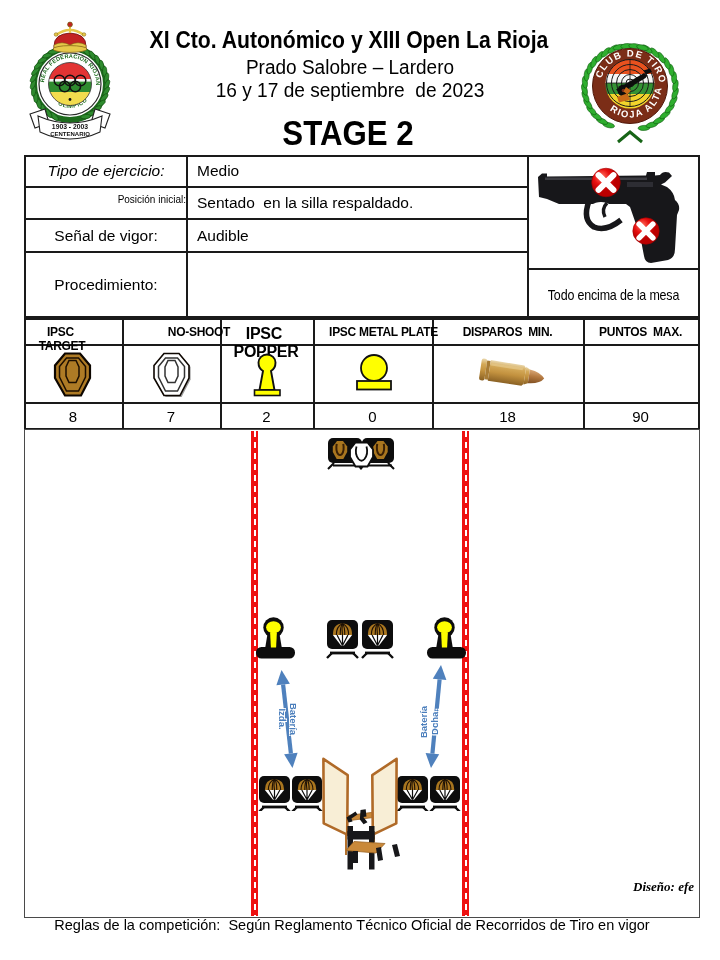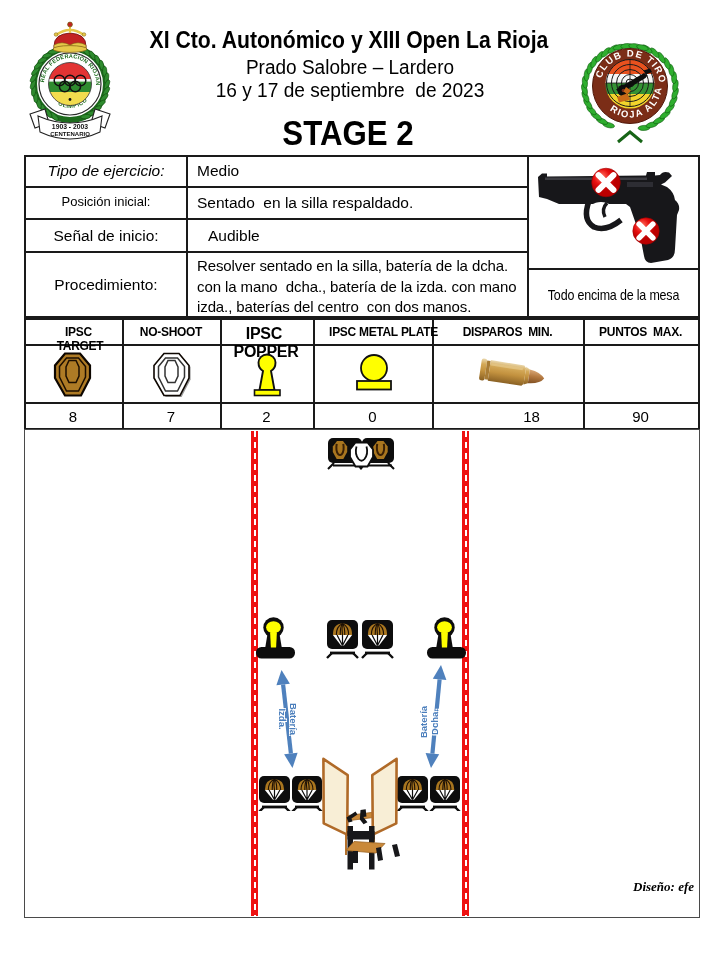--- a/index.html
+++ b/index.html
@@ -172,28 +172,27 @@
 <div class="hl" style="left:527px;top:268px;width:173px;"></div>
 <div class="hl" style="left:24px;top:316px;width:676px;"></div>
 <div class="vl" style="left:24px;top:155px;height:163px;"></div>
 <div class="vl" style="left:186px;top:155px;height:161px;"></div>
 <div class="vl" style="left:527px;top:155px;height:161px;"></div>
 <div class="vl" style="left:698px;top:155px;height:163px;"></div>
 
 <div class="abs ctr" style="left:26px;top:162px;width:160px;font-size:15.5px;font-style:italic;">Tipo de ejercicio:</div>
 <div class="abs" style="left:197px;top:162px;font-size:15.5px;">Medio</div>
 
-<div class="abs ctr" style="left:26px;top:194px;width:160px;font-size:13px;">Posición inicial:</div>
+<div class="abs ctr" style="left:26px;top:194px;width:160px;font-size:10px;text-align:right;">Posición inicial:</div>
 <div class="abs" style="left:197px;top:194px;font-size:15.5px;text-align:center;">Sentado&nbsp; en la silla respaldado.</div>
 
-<div class="abs ctr" style="left:26px;top:227px;width:160px;font-size:15.5px;">Señal de inicio:</div>
-<div class="abs" style="left:208px;top:227px;font-size:15.5px;">Audible</div>
+<div class="abs ctr" style="left:26px;top:227px;width:160px;font-size:15.5px;">Señal de vigor:</div>
+<div class="abs" style="left:197px;top:227px;font-size:15.5px;">Audible</div>
 
 <div class="abs ctr" style="left:26px;top:276px;width:160px;font-size:15.5px;">Procedimiento:</div>
-<div class="abs" style="left:197px;top:256px;width:340px;font-size:15px;line-height:20.5px;letter-spacing:-0.1px;white-space:nowrap;">Resolver sentado en la silla, batería de la dcha.<br>con la mano&nbsp; dcha., batería de la izda. con mano<br>izda., baterías del centro&nbsp; con dos manos.</div>
 
 <svg class="abs" style="left:529px;top:157px;" width="168" height="111" viewBox="0 0 168 111">
       <defs>
         <radialGradient id="xg" cx="35%" cy="30%">
           <stop offset="0%" stop-color="#ff7a66"></stop>
           <stop offset="55%" stop-color="#e81010"></stop>
           <stop offset="100%" stop-color="#bb0000"></stop>
         </radialGradient>
       </defs>
       <path fill="#17171a" d="M9 20 L13 16.5 L18 16.5 L18 19.5 L117 18.5 L118 15 L126 15 L126 18.5 L131 18 Q134 13.5 140 15.5 L143 19 L136 25.5 L132 27.5 L138 30 Q145 35 146 43 Q151 47 150 53 L148 58 L146 92 Q146 101 139 103 L122 106 Q116 106 115 99 Q113 85 108 70 L101 50 L97 47 L30 47 L18 42 L10 40 Z"></path>
@@ -215,22 +214,22 @@
 <div class="hl" style="left:24px;top:402px;width:676px;"></div>
 <div class="hl" style="left:24px;top:428px;width:676px;"></div>
 <div class="vl" style="left:24px;top:318px;height:112px;"></div>
 <div class="vl" style="left:122px;top:318px;height:112px;"></div>
 <div class="vl" style="left:220px;top:318px;height:112px;"></div>
 <div class="vl" style="left:313px;top:318px;height:112px;"></div>
 <div class="vl" style="left:432px;top:318px;height:112px;"></div>
 <div class="vl" style="left:583px;top:318px;height:112px;"></div>
 <div class="vl" style="left:698px;top:318px;height:112px;"></div>
 
-<div class="abs ctr" style="left:24px;top:325px;width:76px;font-size:12px;font-weight:bold;letter-spacing:-0.3px;margin-left:18px;">IPSC&nbsp; TARGET</div>
-<div class="abs ctr" style="left:122px;top:325px;width:98px;font-size:12px;font-weight:bold;letter-spacing:-0.3px;">NO-SHOOT</div>
+<div class="abs ctr" style="left:24px;top:325px;width:76px;font-size:12px;font-weight:bold;letter-spacing:-0.3px;">IPSC&nbsp; TARGET</div>
+<div class="abs ctr" style="left:122px;top:325px;width:98px;font-size:12px;font-weight:bold;letter-spacing:-0.3px;padding-left:28px;">NO-SHOOT</div>
 <div class="abs ctr" style="left:220px;top:325px;width:92px;font-size:16px;font-weight:bold;letter-spacing:-0.3px;">IPSC&nbsp; POPPER</div>
 <div class="abs ctr" style="left:313px;top:325px;width:141px;font-size:12px;font-weight:bold;letter-spacing:-0.3px;"><span style="white-space:nowrap;">IPSC&nbsp;METAL&nbsp;PLATE</span></div>
 <div class="abs ctr" style="left:432px;top:325px;width:151px;font-size:12px;font-weight:bold;letter-spacing:-0.3px;">DISPAROS&nbsp; MIN.</div>
 <div class="abs ctr" style="left:583px;top:325px;width:115px;font-size:12px;font-weight:bold;letter-spacing:-0.3px;">PUNTOS&nbsp; MAX.</div>
 
 <svg class="abs" style="left:53px;top:352px;" width="40" height="46" viewBox="0 0 40 46">
       <path d="M12 1.5 L27 1.5 L37 13.5 L37 26 L28 43.5 L12 43.5 L2 26 L2 13.5 Z" fill="#ae7b25" stroke="#0d0600" stroke-width="2.2"></path>
       <path d="M13.5 6 L25.5 6 L32.5 14.5 L32.5 25 L25.5 39 L13.5 39 L6.5 25 L6.5 14.5 Z" fill="none" stroke="#1d0f00" stroke-width="1.5"></path>
       <path d="M16 8.5 L23 8.5 L26 15 L26 24 L23 30.5 L16 30.5 L13 24 L13 15 Z" fill="none" stroke="#1d0f00" stroke-width="1.5"></path>
     </svg>
@@ -273,21 +272,21 @@
         <path d="M55 9.5 L59 11.5 L59 25.5 L55 27.5 Z" fill="url(#bg1)"></path>
         <path d="M59 11.5 Q70 12.5 74.5 18.5 Q71 24.5 59 25.5 Z" fill="url(#bg2)"></path>
         <rect x="20" y="11" width="32" height="2.5" fill="#e3c586" opacity="0.8"></rect>
       </g>
     </svg>
 
 <div class="abs ctr" style="left:24px;top:408px;width:98px;font-size:15px;">8</div>
 <div class="abs ctr" style="left:122px;top:408px;width:98px;font-size:15px;">7</div>
 <div class="abs ctr" style="left:220px;top:408px;width:93px;font-size:15px;">2</div>
 <div class="abs ctr" style="left:313px;top:408px;width:119px;font-size:15px;">0</div>
-<div class="abs ctr" style="left:432px;top:408px;width:151px;font-size:15px;padding-left:24px;">18</div>
+<div class="abs ctr" style="left:432px;top:408px;width:151px;font-size:15px;">18</div>
 <div class="abs ctr" style="left:583px;top:408px;width:115px;font-size:15px;">90</div>
 
 <div class="abs" style="left:24px;top:429px;width:674px;height:487px;border:1.5px solid #4a4a4a;"></div>
 
 <div class="abs" style="left:251px;top:431px;width:7px;height:485px;background:#ee1111;"></div>
 <div class="abs" style="left:254px;top:431px;width:2px;height:485px;background:repeating-linear-gradient(to bottom,#fff 0 6px,rgba(255,255,255,0) 6px 11px);"></div>
 
 <div class="abs" style="left:462px;top:431px;width:7px;height:485px;background:#ee1111;"></div>
 <div class="abs" style="left:465px;top:431px;width:2px;height:485px;background:repeating-linear-gradient(to bottom,#fff 0 6px,rgba(255,255,255,0) 6px 11px);"></div>
 
@@ -407,14 +406,15 @@
       <rect x="51" y="74" width="5.5" height="43.5" fill="#17171a"></rect>
       <rect x="29.5" y="79" width="27" height="8.5" fill="#17171a"></rect>
       <polygon points="28,98.5 36,89.5 67,91.5 58,101" fill="#c9893a" stroke="#9c6423" stroke-width="0.8"></polygon>
       <rect x="35" y="99" width="5" height="12" fill="#17171a"></rect>
       <polygon points="58,96 63,95 65,108 60,109" fill="#17171a"></polygon>
       <polygon points="74,93 79,92 82,104 77,105" fill="#17171a"></polygon>
     </svg>
 
 <div class="abs" style="left:633px;top:879px;width:80px;font-family:'Liberation Serif',serif;font-style:italic;font-weight:bold;font-size:13px;white-space:nowrap;">Diseño: efe</div>
 
+<div class="abs ctr" style="left:0;top:917px;width:704px;font-size:14.5px;">Reglas de la competición:&nbsp; Según Reglamento Técnico Oficial de Recorridos de Tiro en vigor</div>
 
 </div>
 
 </body></html>

